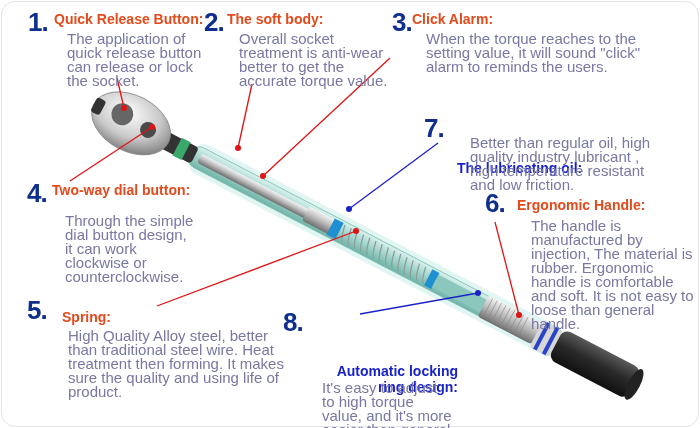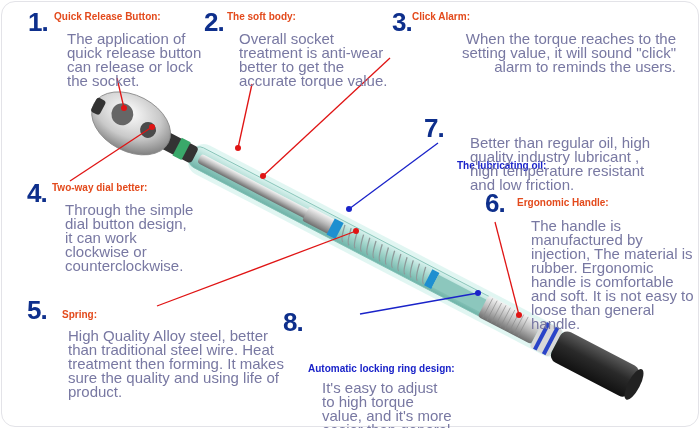--- a/index.html
+++ b/index.html
@@ -11,22 +11,22 @@
       position: absolute; left: 1px; top: 1px; width: 696px; height: 424px;
       border: 1px solid #e3e3e8; border-radius: 14px; background: #fff;
     }
     .art { position: absolute; left: 0; top: 0; }
     .callout { position: absolute; }
     .num {
       position: absolute; font-weight: bold; font-size: 26px; color: #0e2f8c;
       letter-spacing: -1px; line-height: 1;
     }
     .title {
-      position: absolute; font-weight: bold; font-size: 10px; color: #e34a1c;
-      white-space: nowrap; line-height: 1.15;
+      position: absolute; font-weight: bold; font-size: 14px; color: #e34a1c;
+      white-space: nowrap; line-height: 1.15; text-align: right;
     }
     .title.blue { color: #1a23c9; white-space: normal; margin-top: 44px; }
     .desc {
       position: absolute; font-size: 15px; color: #7878a2; line-height: 14px;
     }
   </style>
 </head>
 <body>
 
 <div class="frame"></div>
@@ -133,27 +133,27 @@
 
 <div class="callout">
   <span class="num" style="left:204px;top:9px;">2.</span>
   <span class="title" style="left:227px;top:11px;">The soft body:</span>
   <div class="desc" style="left:239px;top:32px;width:150px;">Overall socket treatment is anti-wear better to get the accurate torque value.</div>
 </div>
 
 <div class="callout">
   <span class="num" style="left:392px;top:9px;">3.</span>
   <span class="title" style="left:412px;top:11px;">Click Alarm:</span>
-  <div class="desc" style="left:426px;top:32px;width:250px;text-align:right;">When the torque reaches to the setting value, it will sound "click" alarm to reminds the users.</div>
+  <div class="desc" style="left:426px;top:32px;width:250px;">When the torque reaches to the setting value, it will sound "click" alarm to reminds the users.</div>
 </div>
 
 <div class="callout">
   <span class="num" style="left:27px;top:180px;">4.</span>
-  <span class="title" style="left:52px;top:182px;">Two-way dial better:</span>
-  <div class="desc" style="left:65px;top:203px;width:130px;">Through the simple dial button design, it can work clockwise or counterclockwise.</div>
+  <span class="title" style="left:52px;top:182px;">Two-way dial button:</span>
+  <div class="desc" style="left:65px;top:214px;width:130px;">Through the simple dial button design, it can work clockwise or counterclockwise.</div>
 </div>
 
 <div class="callout">
   <span class="num" style="left:27px;top:297px;">5.</span>
   <span class="title" style="left:62px;top:309px;">Spring:</span>
   <div class="desc" style="left:68px;top:329px;width:220px;">High Quality Alloy steel, better than traditional steel wire. Heat treatment then forming. It makes sure the quality and using life of product.</div>
 </div>
 
 <div class="callout">
   <span class="num" style="left:485px;top:190px;">6.</span>

